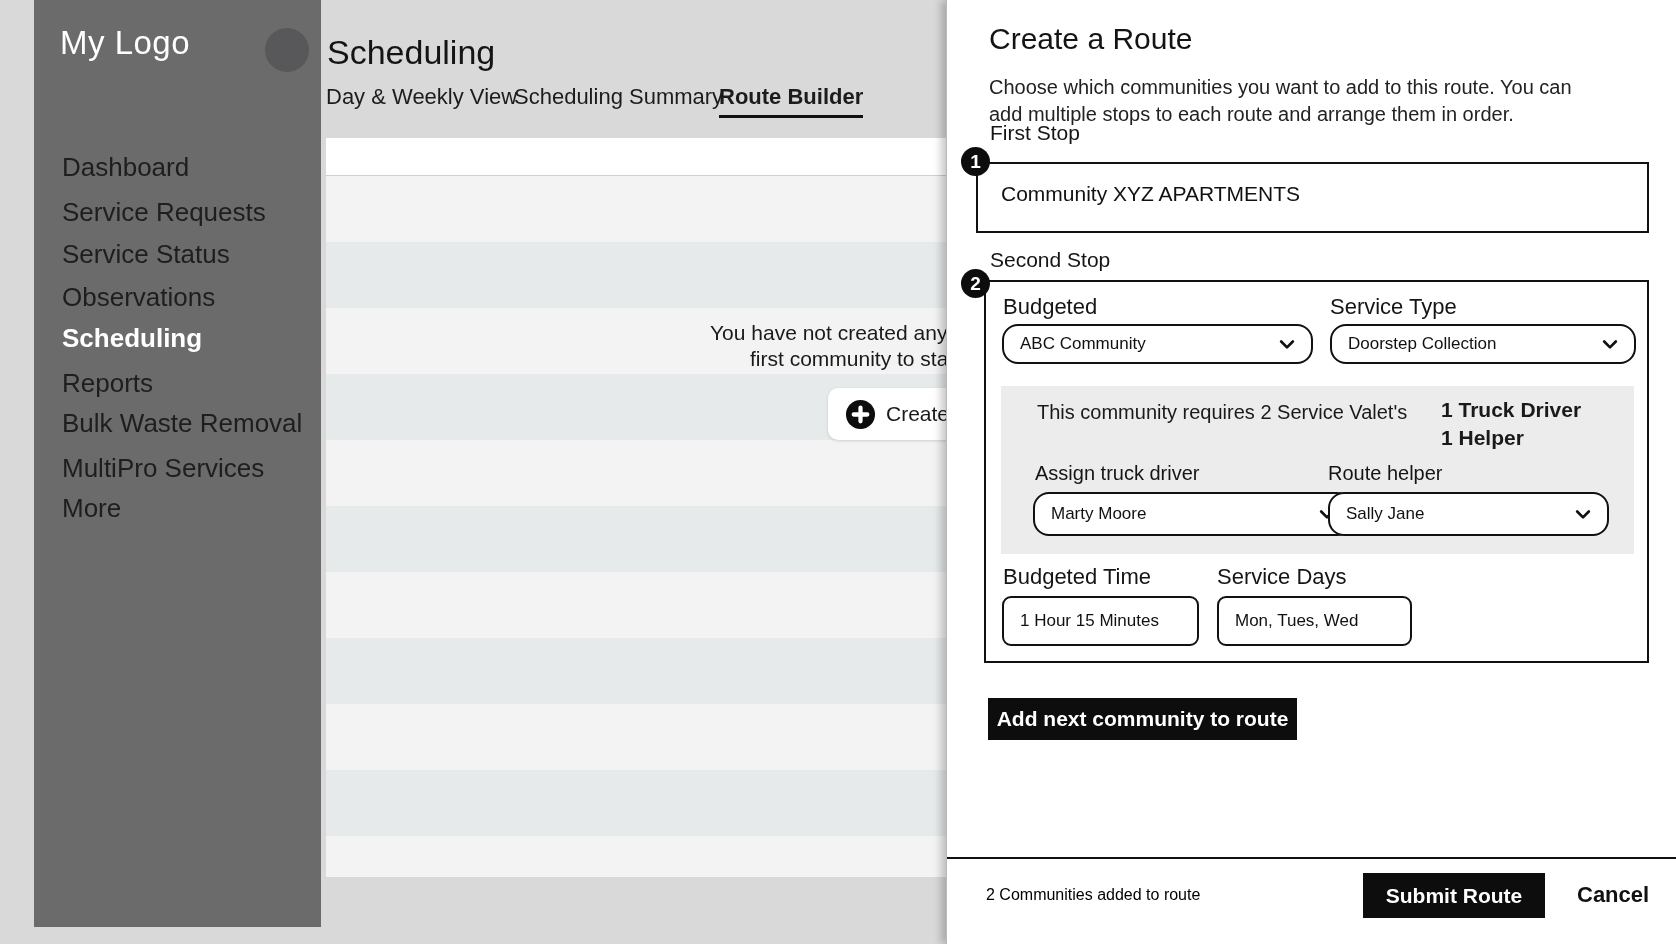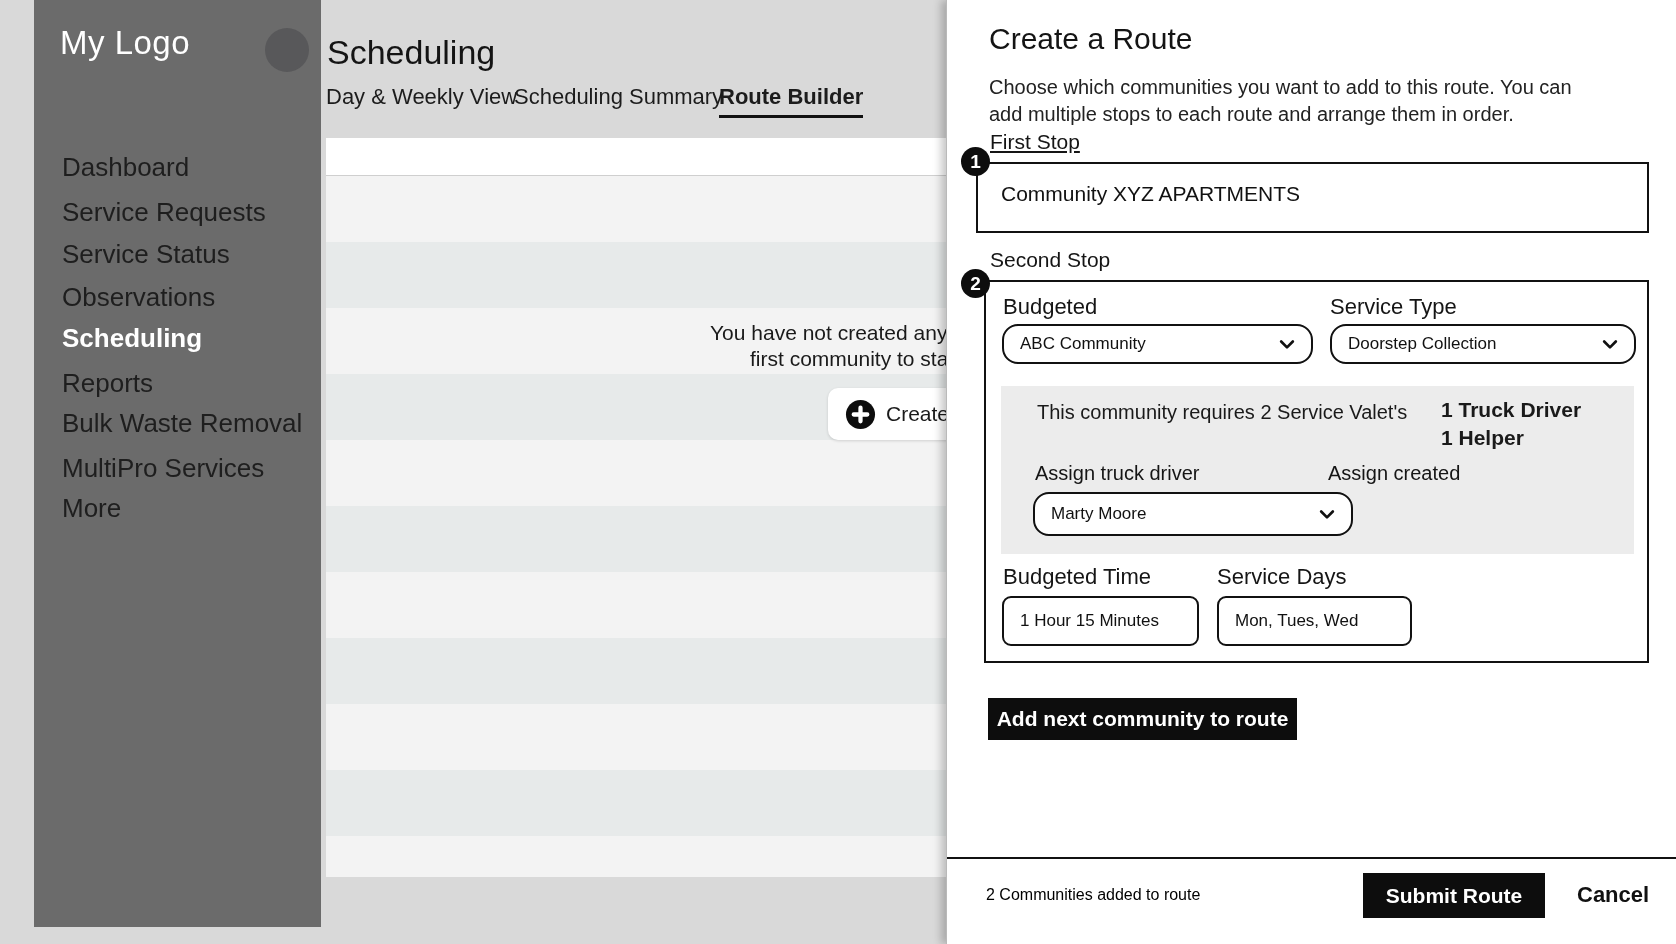--- a/index.html
+++ b/index.html
@@ -37,21 +37,21 @@
   .panel .abs { position:absolute; }
   .panel-title { left:42px; top:22px; font-size:30px; color:#141414; }
   .panel-desc { left:42px; top:74px; width:606px; font-size:20px; line-height:27px; color:#222; }
 
   .badge { width:29px; height:29px; border-radius:50%; background:#0d0d0d; color:#fff; font-weight:bold;
      font-size:19px; display:flex; align-items:center; justify-content:center; z-index:12; }
   .badge1 { left:14px; top:147px; }
   .badge2 { left:14px; top:269px; }
 
   .stop-label { font-size:21px; color:#151515; }
-  .fs-label { left:43px; top:130px;text-decoration:underline; }
+  .fs-label { left:43px; top:121px; }
   .fs-input { left:29px; top:162px; width:673px; height:71px; border:2px solid #111; background:#fff;
      font-family:inherit; font-size:21px; color:#111; padding:0 0 8px 23px; }
   .ss-label { left:43px; top:248px; }
 
   .groupbox { left:37px; top:280px; width:665px; height:383px; border:2px solid #111; background:#fff; }
   .field-label { font-size:22px; color:#151515; }
   .small-label { font-size:20px; color:#151515; }
 
   .dd { border:2px solid #111; border-radius:16px; background:#fff; display:flex; align-items:center;
         justify-content:space-between; padding:0 14px 0 16px; cursor:pointer; }
@@ -145,24 +145,30 @@
         </svg>
     </div>
 
     <div class="abs graybox">
       <div class="abs req-text">This community requires 2 Service Valet's</div>
       <div class="abs req-bold">
         <div>1 Truck Driver</div>
         <div>1 Helper</div>
       </div>
       <div class="abs small-label" style="left:34px; top:76px">Assign truck driver</div>
-      <div class="abs small-label" style="left:327px; top:76px">Assign created</div>
+      <div class="abs small-label" style="left:327px; top:76px">Route helper</div>
 
       <div class="abs dd" style="left:32px; top:106px; width:320px; height:44px">
         <span class="val">Marty Moore</span>
+        <svg viewBox="0 0 24 24">
+            <path d="M5 9 L12 16 L19 9" stroke="#111" stroke-width="3.2" fill="none" stroke-linecap="round" stroke-linejoin="round"></path>
+          </svg>
+      </div>
+      <div class="abs dd" style="left:327px; top:106px; width:281px; height:44px">
+        <span class="val">Sally Jane</span>
         <svg viewBox="0 0 24 24">
             <path d="M5 9 L12 16 L19 9" stroke="#111" stroke-width="3.2" fill="none" stroke-linecap="round" stroke-linejoin="round"></path>
           </svg>
       </div>
     </div>
 
     <div class="abs field-label" style="left:17px; top:282px">Budgeted Time</div>
     <div class="abs field-label" style="left:231px; top:282px">Service Days</div>
     <input class="abs pill-input" style="left: 16px; top: 314px; width: 197px; height: 50px;" readonly="" value="1 Hour 15 Minutes">
     <input class="abs pill-input" style="left: 231px; top: 314px; width: 195px; height: 50px;" readonly="" value="Mon, Tues, Wed">

